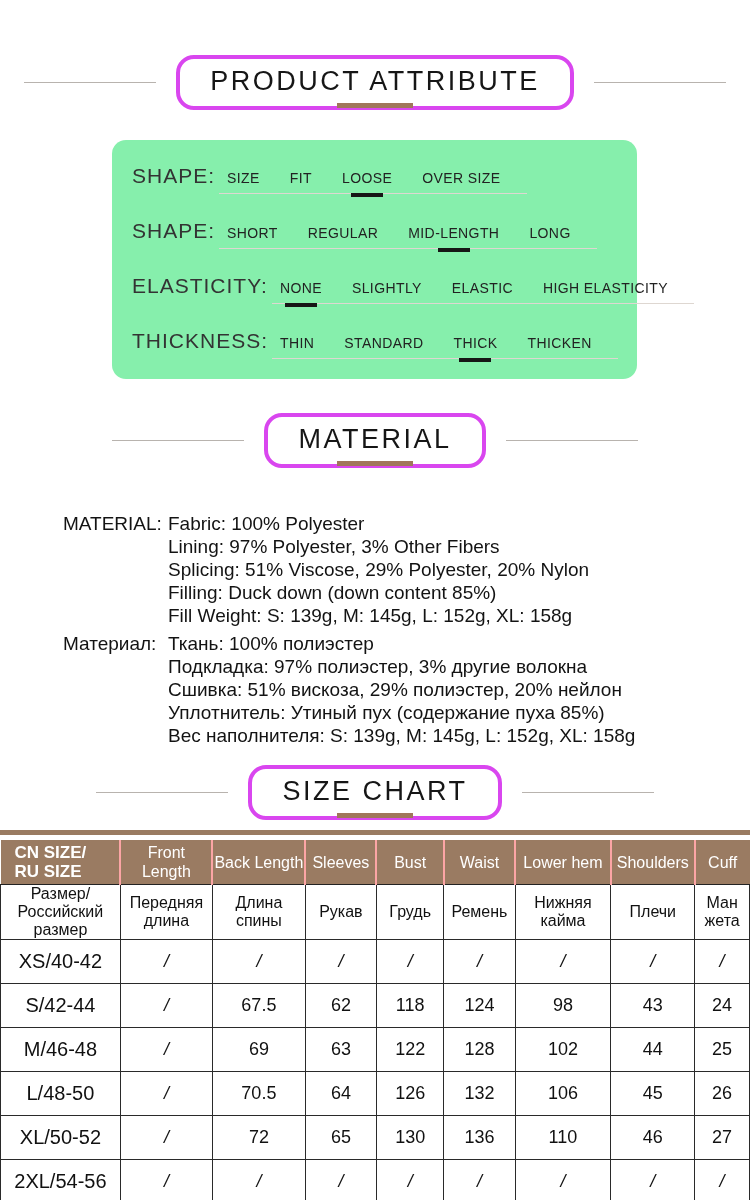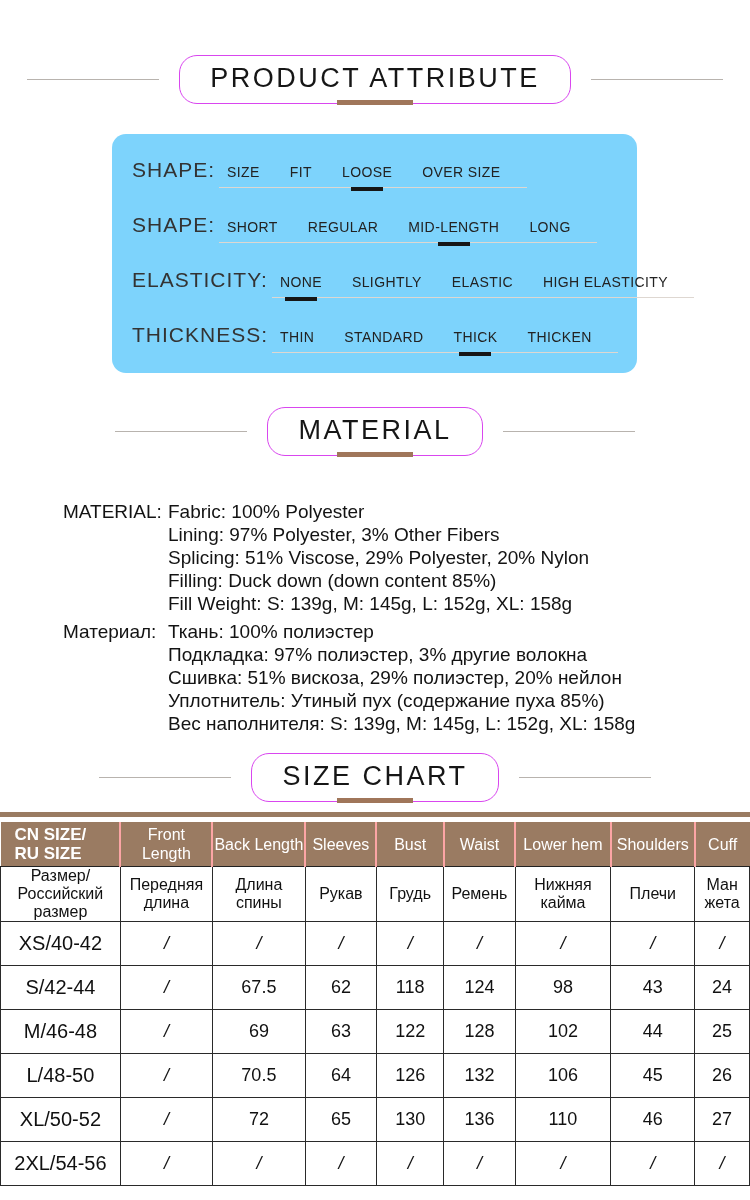--- a/index.html
+++ b/index.html
@@ -5,38 +5,38 @@
   html,body{margin:0;padding:0;}
   body{
     width:750px;height:1200px;background:#ffffff;overflow:hidden;
     font-family:"Liberation Sans","DejaVu Sans",sans-serif;color:#111;
     -webkit-font-smoothing:antialiased;
   }
   
   .sec-header{display:flex;align-items:center;justify-content:center;}
   .sec-header .side-line{width:132px;height:1px;background:#b8b3ae;margin:0 20px;}
   .title-box{
-    position:relative;border:1px solid #d946ef;border-radius:18px;background:#fff;
+    position:relative;border:4px solid #d946ef;border-radius:18px;background:#fff;
     padding:7px 30px 9px 30px;
   }
   .title-box .title-text{
     font-size:27px;letter-spacing:2.5px;color:#161616;font-weight:400;white-space:nowrap;
   }
   .title-box .accent-bar{
     position:absolute;left:50%;bottom:-2px;transform:translateX(-50%);
     width:76px;height:5px;background:#a0765a;
   }
   #hdr-product{margin-top:55px;}
   #hdr-material{margin-top:34px;}
   #hdr-sizechart{margin-top:18px;}
 
   
   .attr-panel{
     margin:30px 0 0 112px;width:485px;
-    background:#7dd3fc;border-radius:14px;
+    background:#86efac;border-radius:14px;
     padding:24px 20px 18px 20px;
   }
   .attr-row{display:flex;align-items:baseline;margin-bottom:25px;}
   .attr-row:last-child{margin-bottom:2px;}
   .attr-label{
     font-size:21px;letter-spacing:1px;color:#333;margin-right:4px;white-space:nowrap;
   }
   .opts{
     display:inline-flex;align-items:baseline;gap:30px;
     border-bottom:1px solid #ded7d1;

